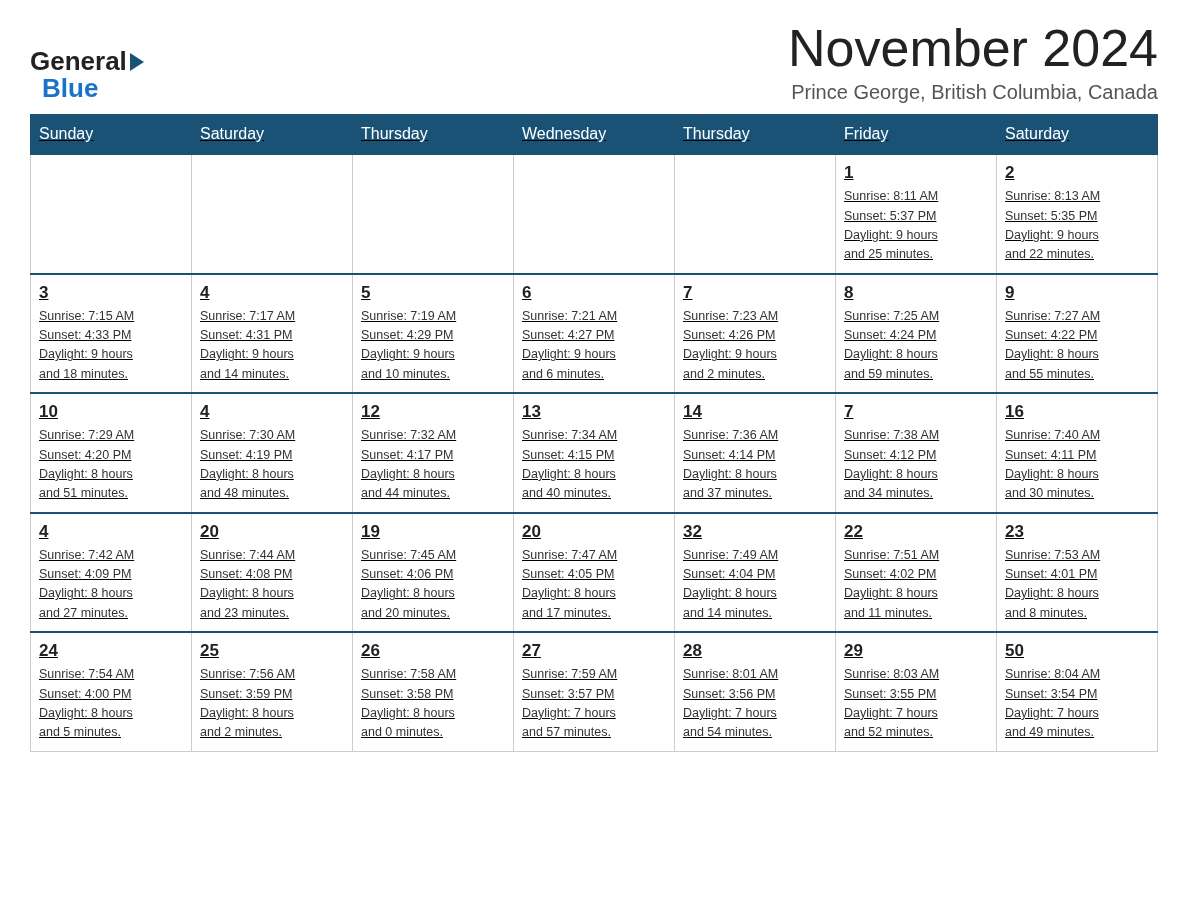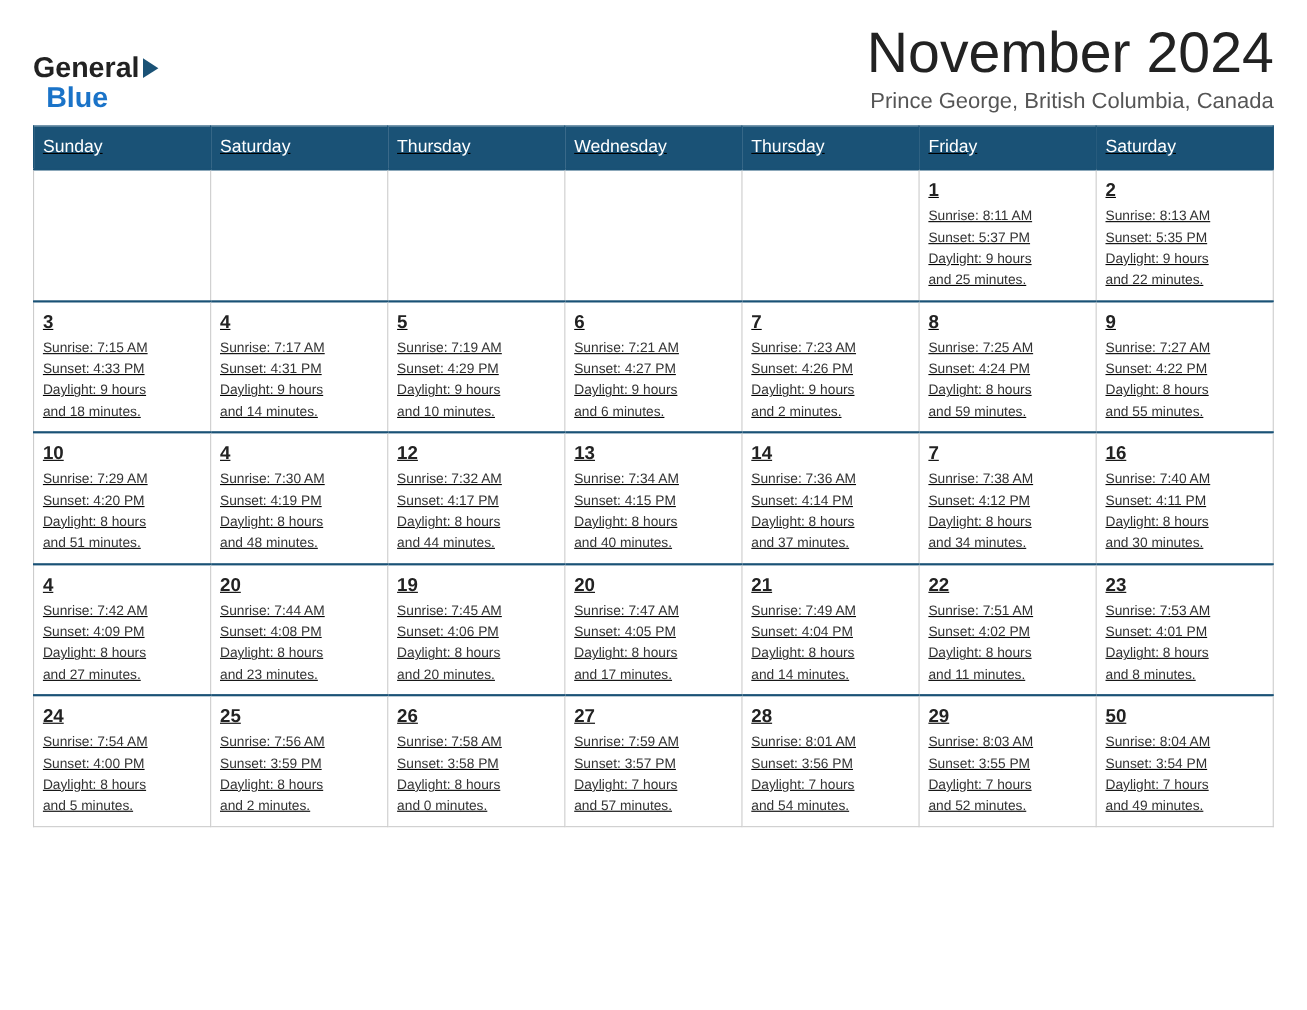--- a/index.html
+++ b/index.html
@@ -220,21 +220,21 @@
         </td>
         <td>
           <span class="day-number">19</span>
           <div class="day-info">Sunrise: 7:45 AM<br>Sunset: 4:06 PM<br>Daylight: 8 hours<br>and 20 minutes.</div>
         </td>
         <td>
           <span class="day-number">20</span>
           <div class="day-info">Sunrise: 7:47 AM<br>Sunset: 4:05 PM<br>Daylight: 8 hours<br>and 17 minutes.</div>
         </td>
         <td>
-          <span class="day-number">21</span>
+          <span class="day-number">32</span>
           <div class="day-info">Sunrise: 7:49 AM<br>Sunset: 4:04 PM<br>Daylight: 8 hours<br>and 14 minutes.</div>
         </td>
         <td>
           <span class="day-number">22</span>
           <div class="day-info">Sunrise: 7:51 AM<br>Sunset: 4:02 PM<br>Daylight: 8 hours<br>and 11 minutes.</div>
         </td>
         <td>
           <span class="day-number">23</span>
           <div class="day-info">Sunrise: 7:53 AM<br>Sunset: 4:01 PM<br>Daylight: 8 hours<br>and 8 minutes.</div>
         </td>

